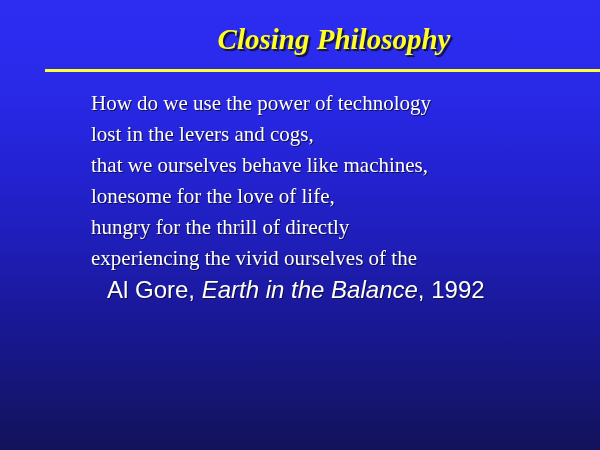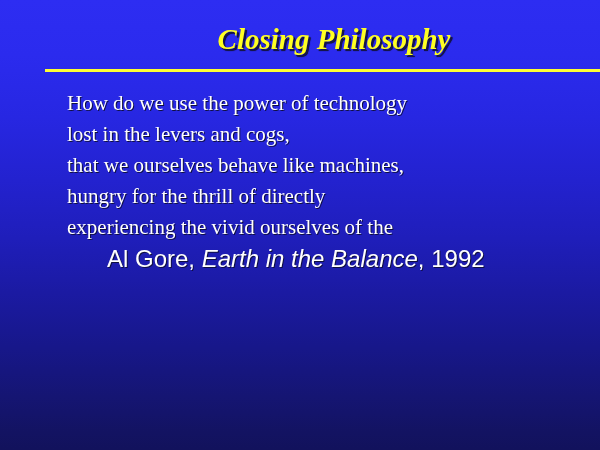--- a/index.html
+++ b/index.html
@@ -64,20 +64,21 @@
     top: 88px;
     width: 520px;
   }
   .quote-line {
     font-family: "Liberation Serif", "DejaVu Serif", serif;
     font-size: 21px;
     line-height: 31px;
     color: #ffffff;
     white-space: nowrap;
     text-shadow: 1px 1px 0 #101040;
+    margin-left: 24px;
   }
   .attribution {
     font-family: Liberation Sans, sans-serif;
     font-size: 24px;
     line-height: 31px;
     color: #ffffff;
     white-space: nowrap;
     padding-left: 40px;
     text-shadow: 1px 1px 0 #101040;
   }
@@ -93,20 +94,21 @@
   <div class="title-block">
     <div class="slide-title">Closing Philosophy</div>
   </div>
 
   <div class="title-rule"></div>
 
   <div class="quote-block">
     <div class="quote-line">How do we use the power of technology</div>
     <div class="quote-line">lost in the levers and cogs,</div>
     <div class="quote-line">that we ourselves behave like machines,</div>
+    <div class="quote-line">lonesome for the love of life,</div>
     <div class="quote-line">hungry for the thrill of directly</div>
     <div class="quote-line">experiencing the vivid ourselves of the</div>
 
     <div class="attribution">
       <span>Al Gore,</span>
       <span class="work">Earth in the Balance</span><span>, 1992</span>
     </div>
   </div>
 
 </div>

